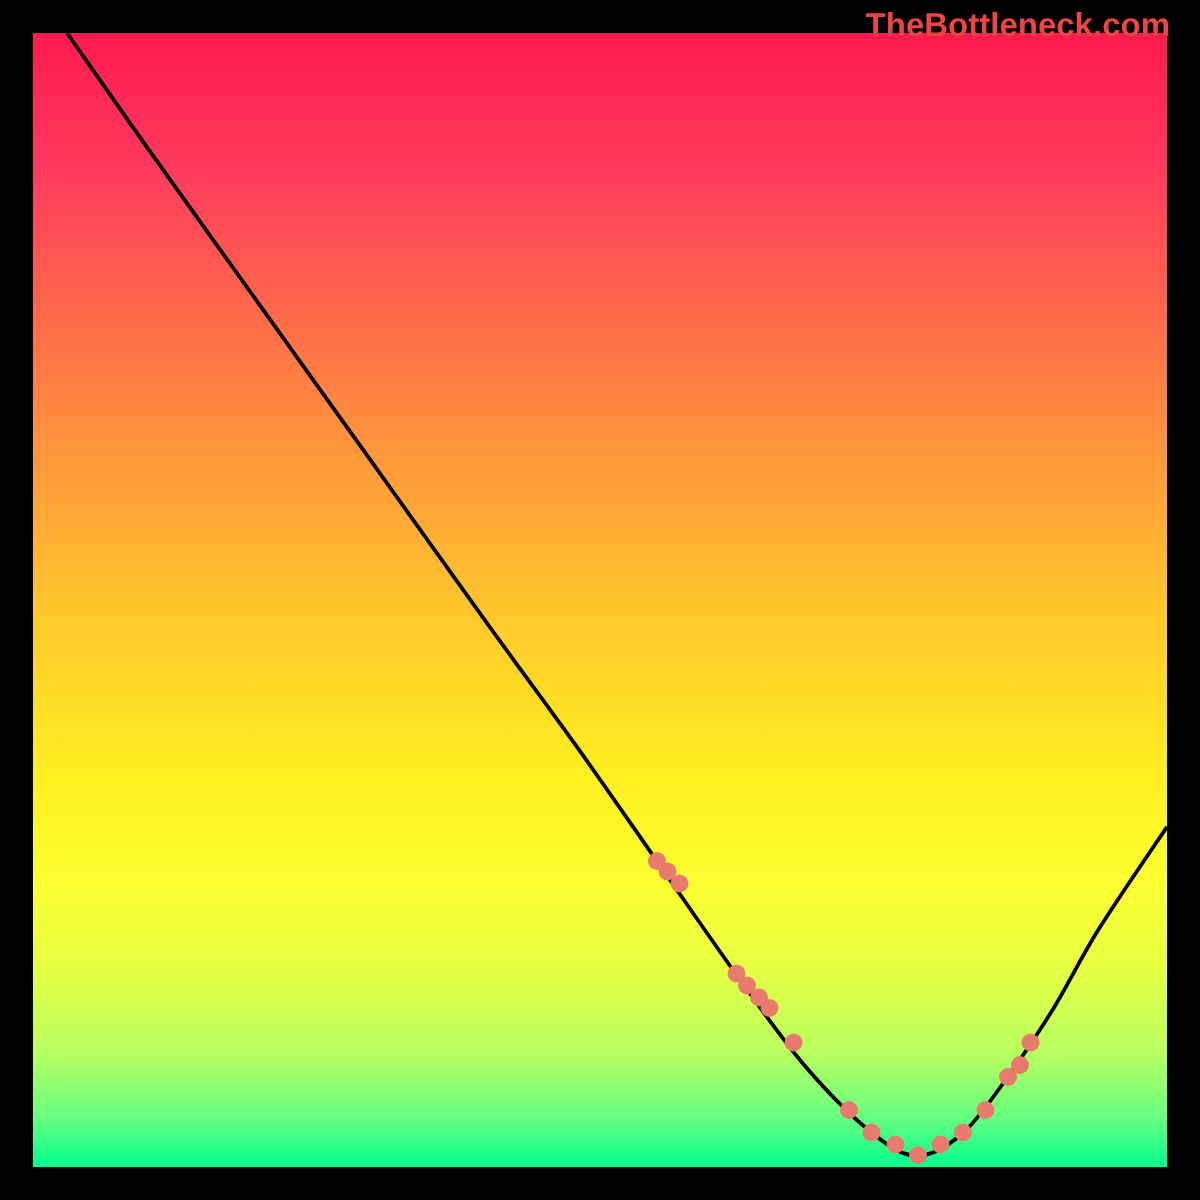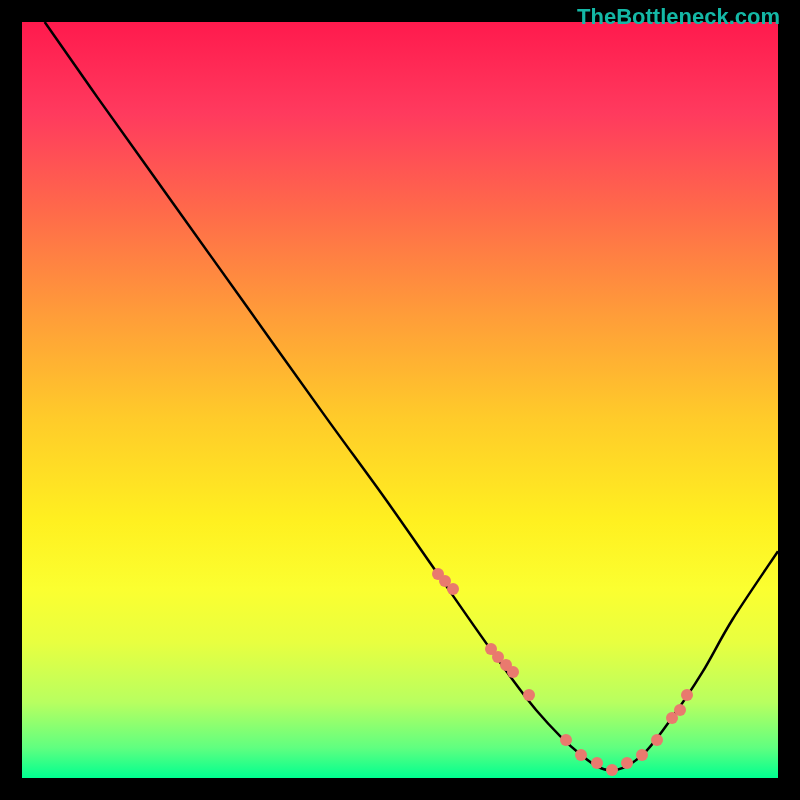--- a/index.html
+++ b/index.html
@@ -7,21 +7,21 @@
     width: 800px;
     height: 800px;
     background: #000;
     position: relative;
     font-family: Arial, sans-serif;
   }
   .watermark {
     position: absolute;
     top: 4px;
     right: 20px;
-    color: #14b8a6;
+    color: #ef4444;
     font-size: 22px;
     font-weight: bold;
     z-index: 10;
   }
   .plot-frame {
     position: absolute;
     left: 22px;
     top: 22px;
     width: 756px;
     height: 756px;

